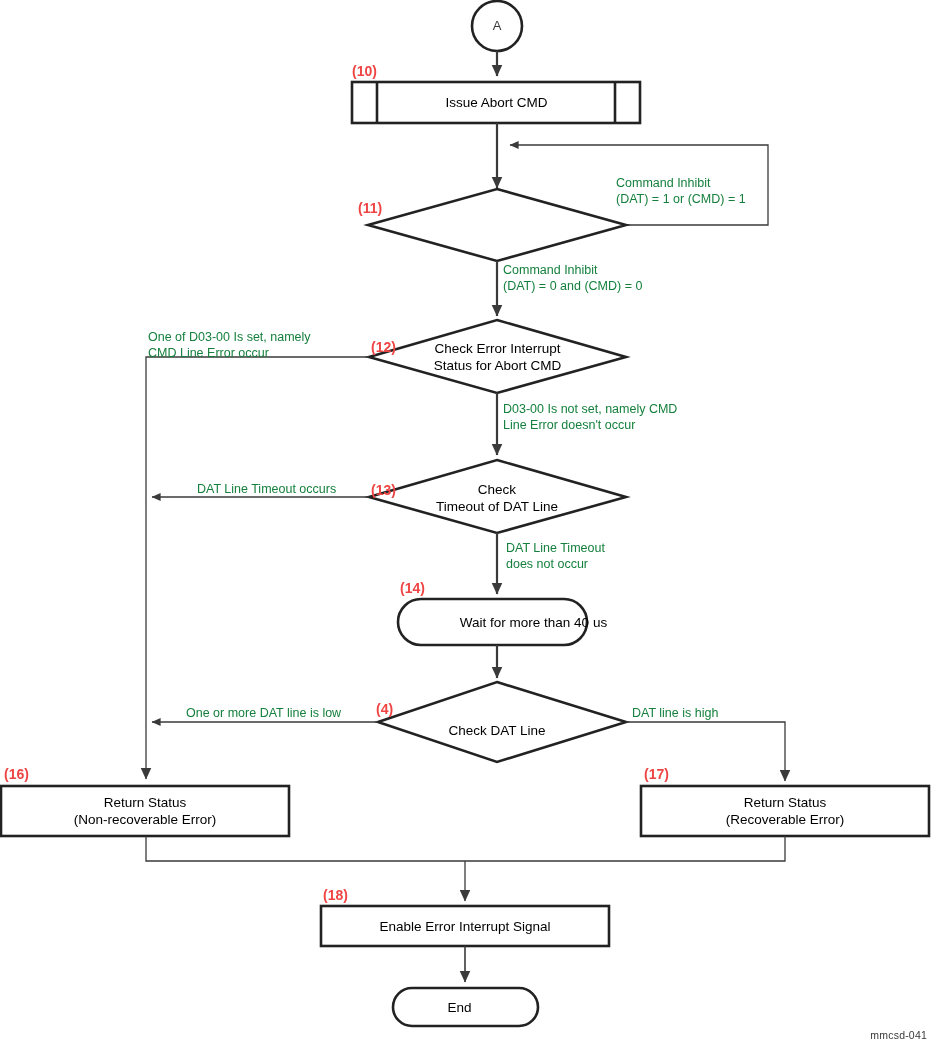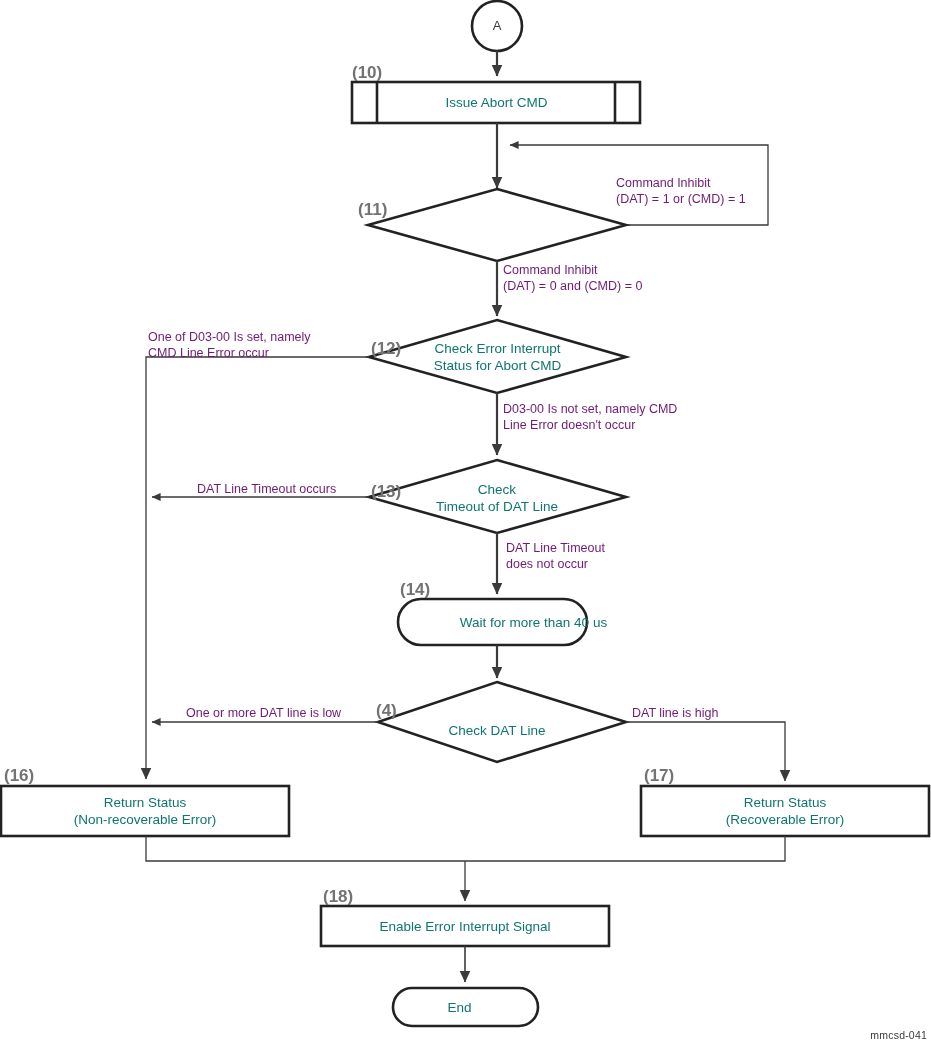--- a/index.html
+++ b/index.html
@@ -22,38 +22,38 @@
     position: absolute;
     left: 0;
     top: 0;
     width: 931px;
     height: 1043px;
   }
   .node-text {
     position: absolute;
     text-align: center;
     font-size: 13.5px;
-    color: #0f766e;
+    color: #000000;
     line-height: 17px;
     white-space: pre-line;
     display: flex;
     align-items: center;
     justify-content: center;
   }
   .step-num {
     position: absolute;
-    font-size: 17px;
+    font-size: 14px;
     font-weight: bold;
-    color: #737373;
+    color: #ef4444;
     white-space: nowrap;
   }
   .edge-label {
     position: absolute;
     font-size: 12.5px;
-    color: #701a75;
+    color: #15803d;
     line-height: 16px;
     white-space: pre-line;
   }
   .footer-id {
     position: absolute;
     right: 4px;
     bottom: 2px;
     font-size: 10.5px;
     color: #3a3a3a;
     letter-spacing: 0.2px;

